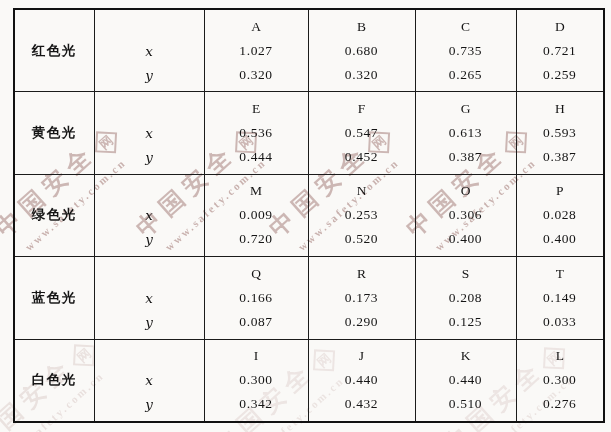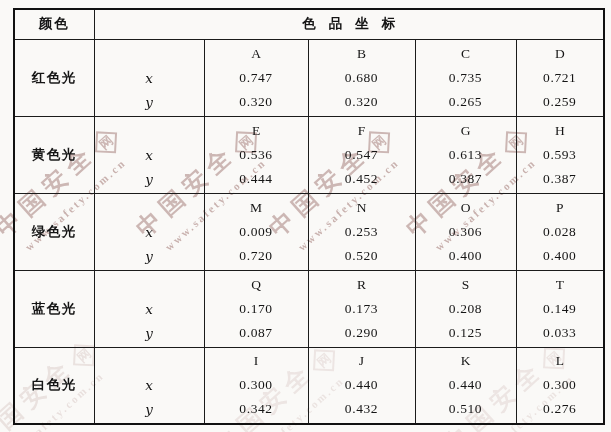--- a/index.html
+++ b/index.html
@@ -141,43 +141,39 @@
   <table class="chroma">
     <colgroup>
       <col style="width:80px">
         <col style="width:110px">
         <col style="width:104px">
       <col style="width:107px">
         <col style="width:101px">
         <col style="width:88px">
     </colgroup>
     <tbody id="table-body">
-      <tr class="header-row">
-        <td class="hdr-color">颜色</td>
-        <td colspan="5" class="hdr-coord">色品坐标</td>
-      </tr>
     <tr class="group-row">
     <td>
       <span class="stack">
         <span class="line"></span>
         <span class="line color-name">红色光</span>
         <span class="line"></span>
       </span>
     </td>
     <td>
       <span class="stack">
         <span class="line"></span>
         <span class="line xy-label">x</span>
         <span class="line xy-label">y</span>
       </span>
     </td>
     <td>
       <span class="stack">
         <span class="line letter">A</span>
-        <span class="line val">0.747</span>
+        <span class="line val">1.027</span>
         <span class="line val">0.320</span>
       </span>
     </td>
     <td>
       <span class="stack">
         <span class="line letter">B</span>
         <span class="line val">0.680</span>
         <span class="line val">0.320</span>
       </span>
     </td>
@@ -295,21 +291,21 @@
     <td>
       <span class="stack">
         <span class="line"></span>
         <span class="line xy-label">x</span>
         <span class="line xy-label">y</span>
       </span>
     </td>
     <td>
       <span class="stack">
         <span class="line letter">Q</span>
-        <span class="line val">0.170</span>
+        <span class="line val">0.166</span>
         <span class="line val">0.087</span>
       </span>
     </td>
     <td>
       <span class="stack">
         <span class="line letter">R</span>
         <span class="line val">0.173</span>
         <span class="line val">0.290</span>
       </span>
     </td>

